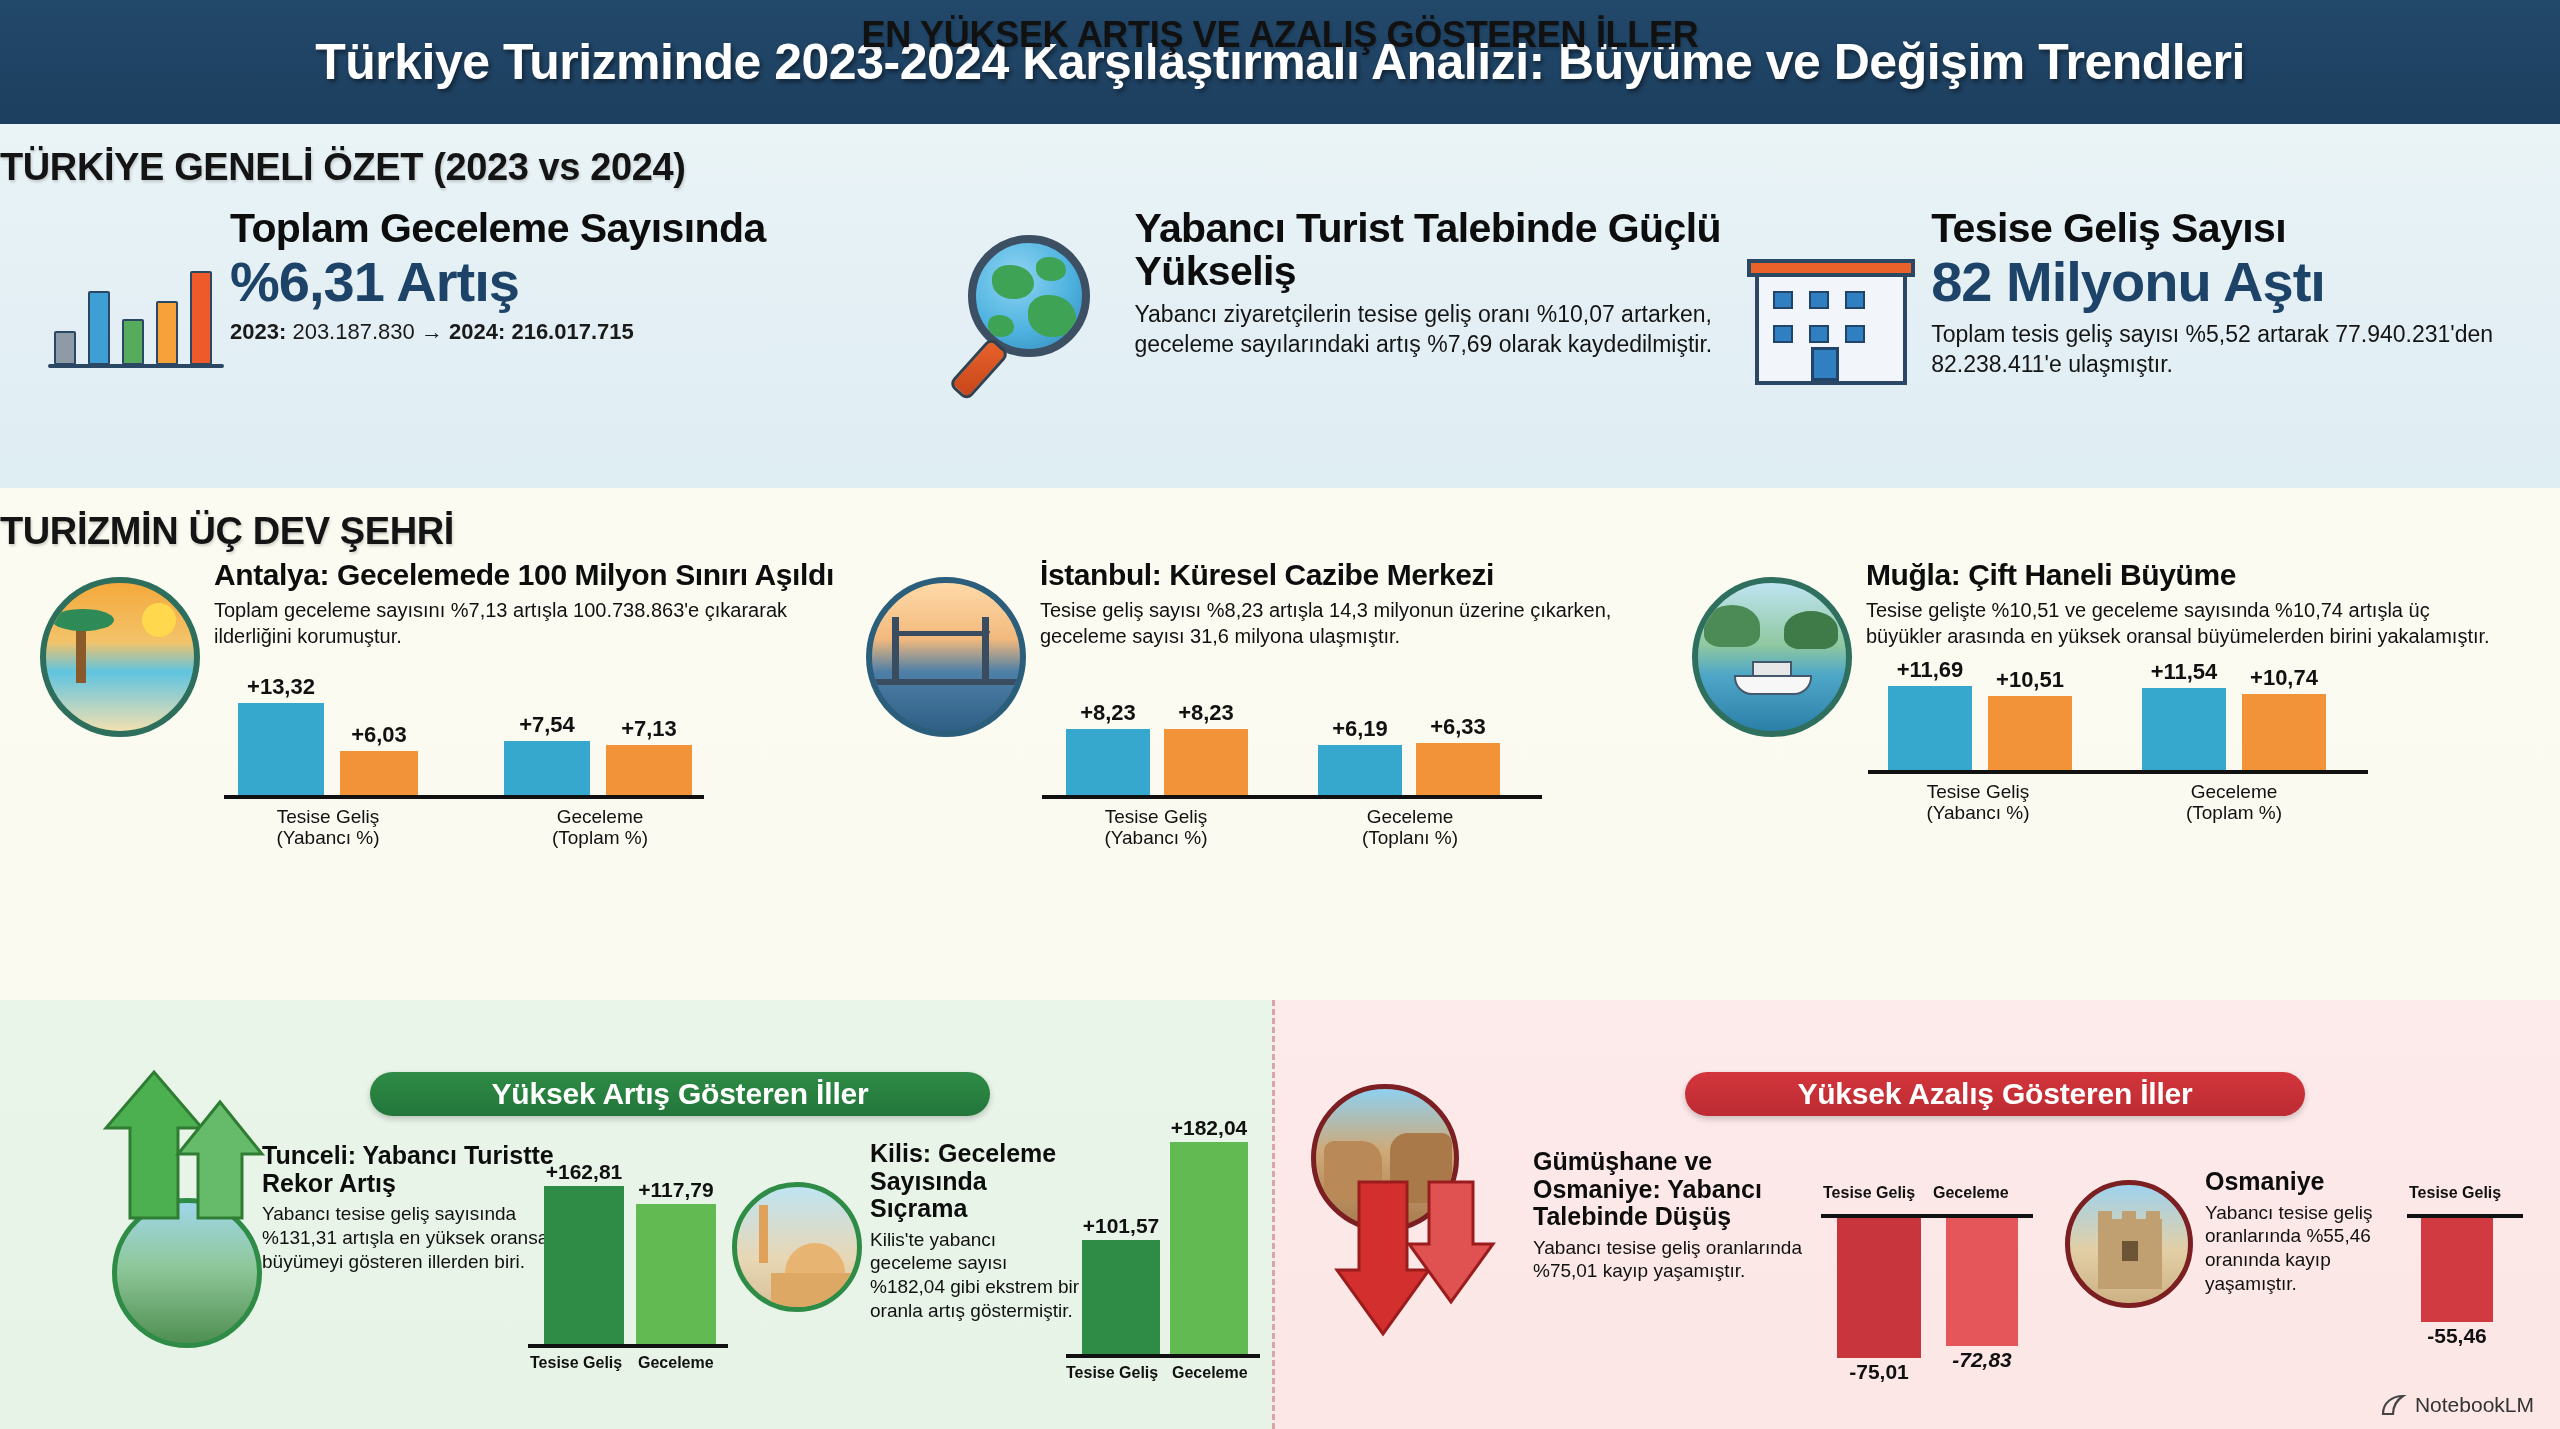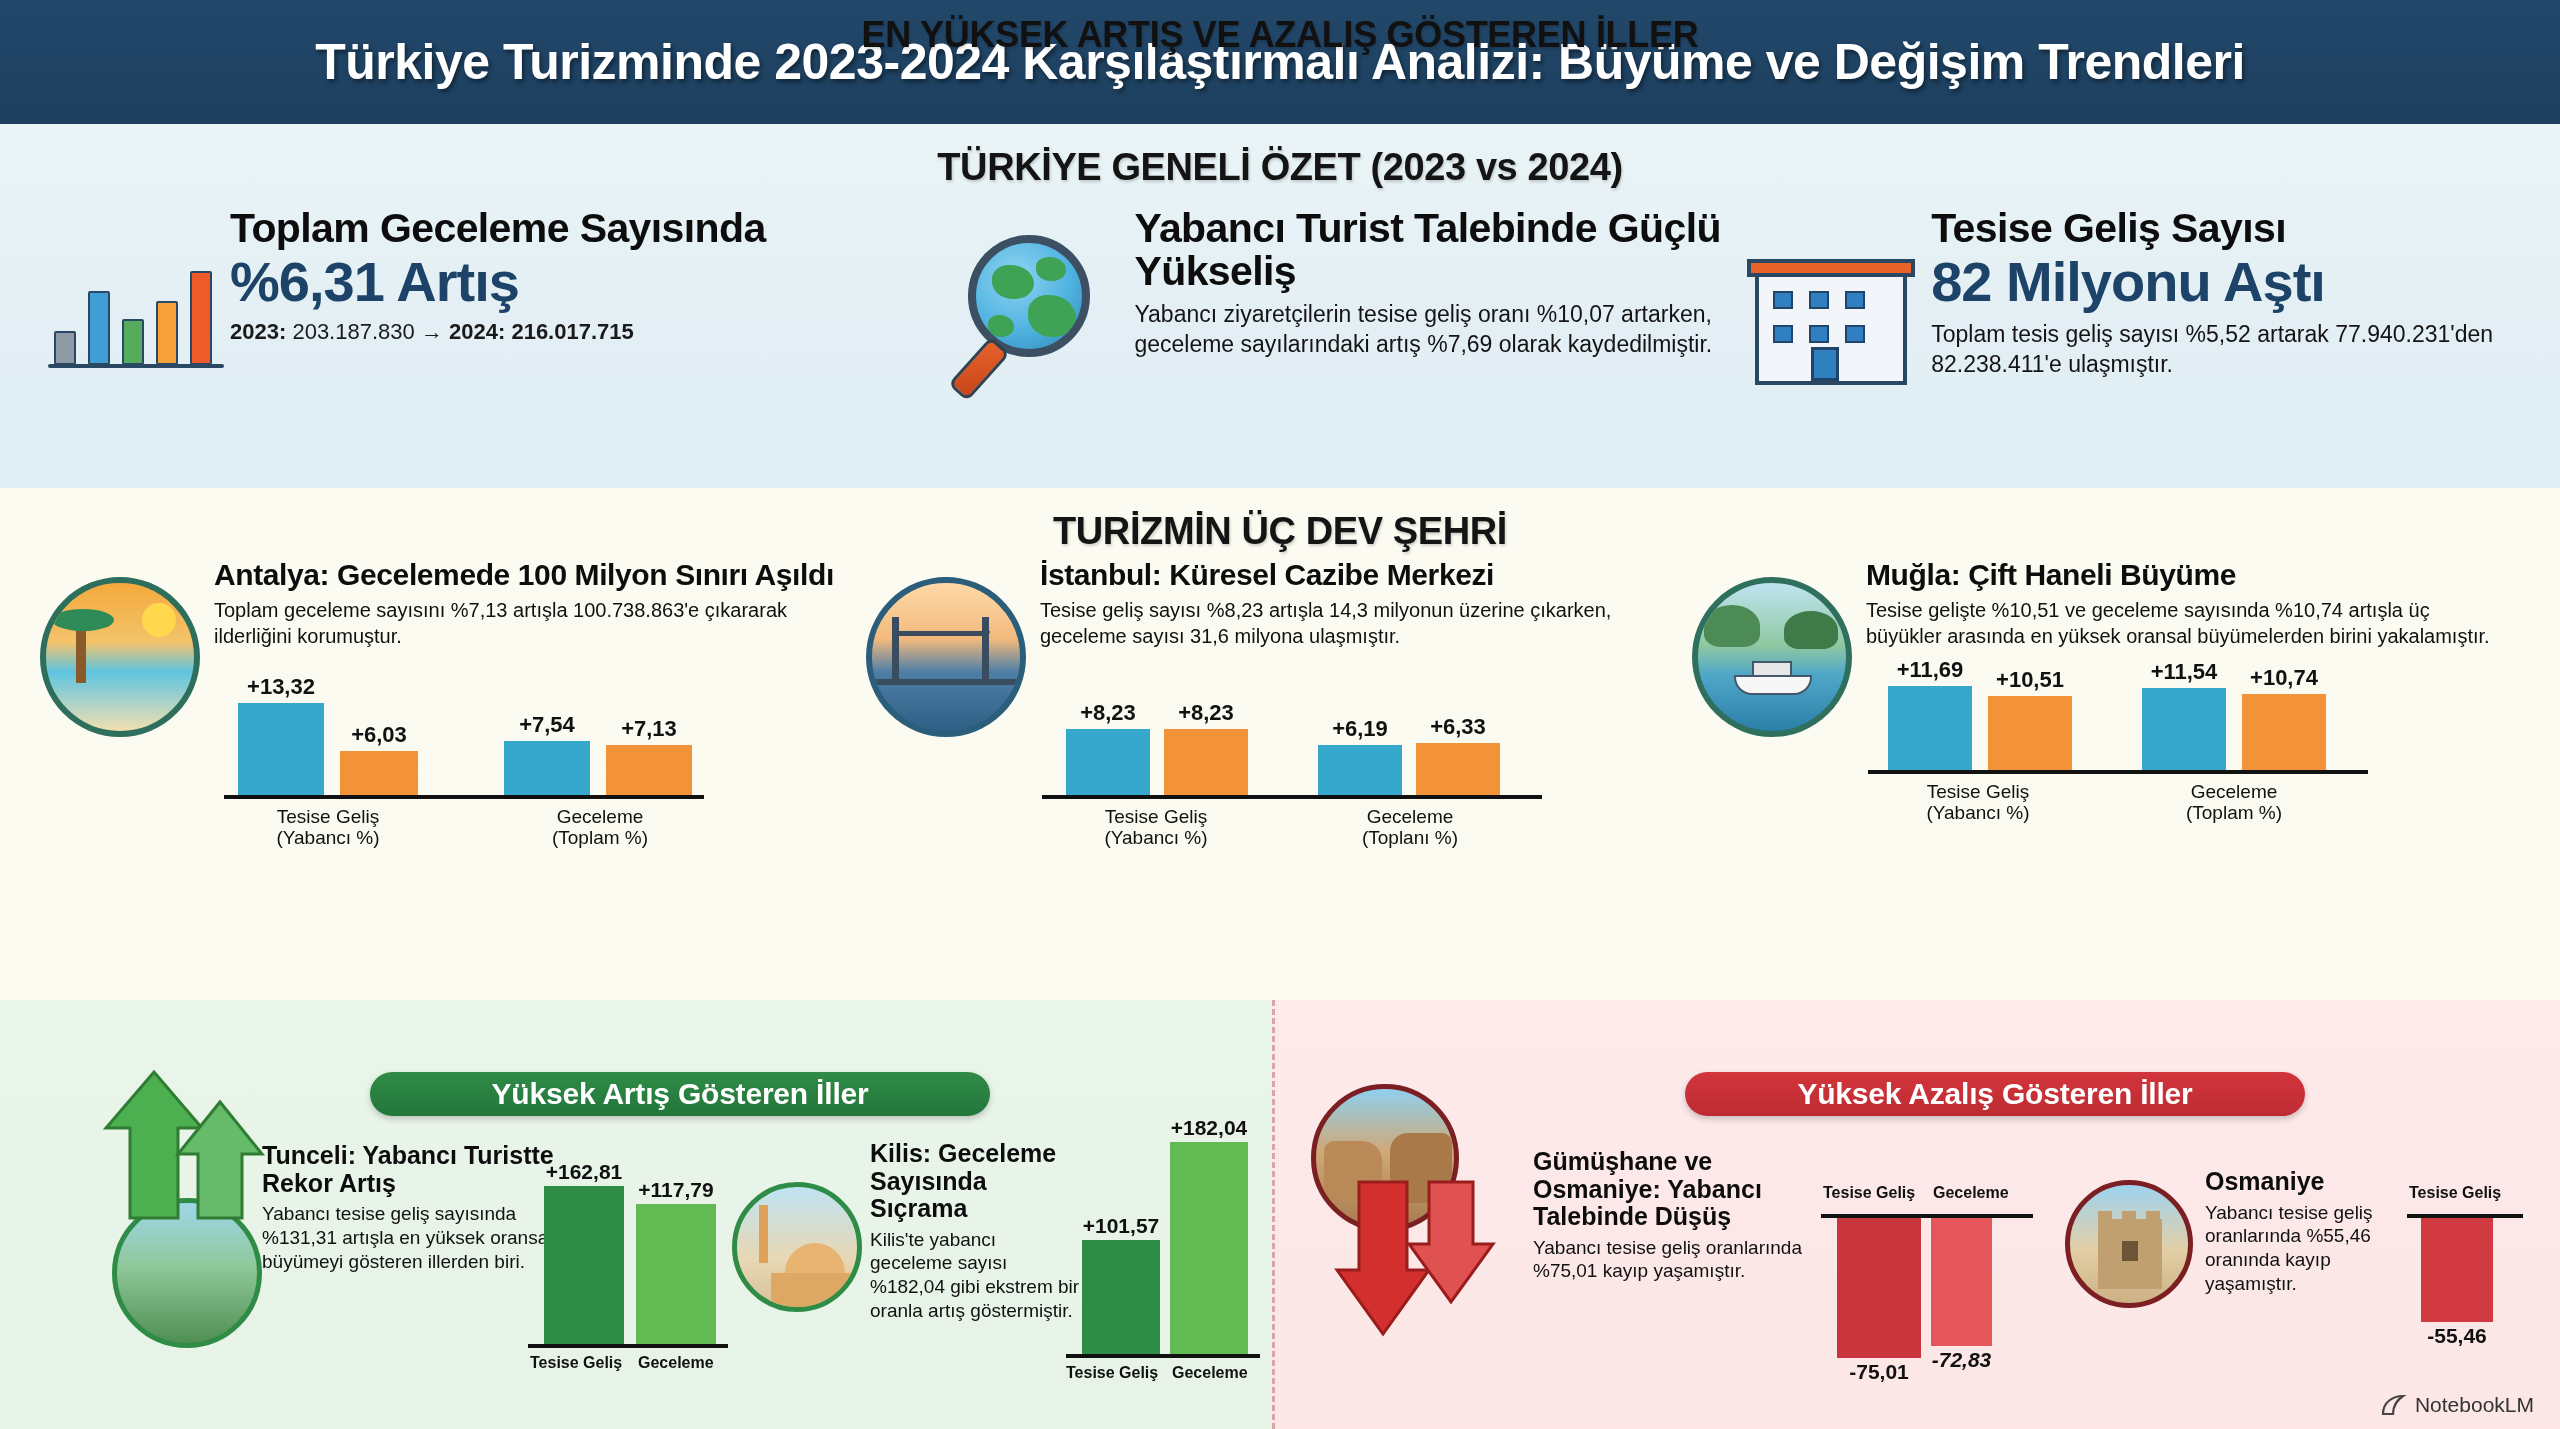--- a/index.html
+++ b/index.html
@@ -22,21 +22,21 @@
     white-space: nowrap;
   }
 
   
   .summary {
     height: 364px;
     background: linear-gradient(180deg,#eaf4f7 0%,#e3eff4 55%,#dfeef3 100%);
     position: relative;
   }
   .sec-title {
-    text-align: center; font-size: 38px; font-weight: bold;
+    font-size: 38px; font-weight: bold;
     color: #141414; padding-top: 22px; letter-spacing: -0.4px;
     text-shadow: 1px 2px 3px rgba(0,0,0,.18);
   }
   .summary-row {
     display: flex; align-items: flex-start; padding: 18px 46px 0 46px;
   }
   .sum-card { display: flex; align-items: flex-start; gap: 4px; }
   .sum-card.c1 { width: 930px; }
   .sum-card.c2 { width: 790px; }
   .sum-card.c3 { width: 790px; }
@@ -410,21 +410,21 @@
 
       <div class="pcard" style="left:258px; top:148px; width:300px;">
         <h4>Gümüşhane ve Osmaniye: Yabancı Talebinde Düşüş</h4>
         <p>Yabancı tesise geliş oranlarında %75,01 kayıp yaşamıştır.</p>
       </div>
       <div class="minichart" style="left:540px; top:178px; width:230px; height:220px;">
         <div class="axis2" style="left:6px; top:36px; width:212px;"></div>
         <div class="mbar" style="left:22px; top:40px; width:84px; height:140px; background:#c9353c;">
           <span class="mv" style="top:100%; margin-top:2px;">-75,01</span>
         </div>
-        <div class="mbar" style="left:116px; top:40px; width:61px; height:128px; background:#e4565a;font-style:italic;">
+        <div class="mbar" style="left:131px; top:40px; width:72px; height:128px; background:#e4565a;font-style:italic;">
           <span class="mv" style="top:100%; margin-top:2px;">-72,83</span>
         </div>
         <div class="mlbl" style="left:8px; top:6px;">Tesise Geliş</div>
         <div class="mlbl" style="left:118px; top:6px;">Geceleme</div>
       </div>
 
       <span class="circ-ill" style="left:790px; top:180px; width:128px; height:128px; border:5px solid #7b1f22;
                    background:linear-gradient(180deg,#9ed3ef 0%,#e3cfa6 55%,#cdb184 100%);">
         <span style="position:absolute;left:28px;top:34px;width:64px;height:70px;background:#c0a071;"></span>
         <span style="position:absolute;left:28px;top:26px;width:14px;height:14px;background:#c0a071;"></span>

